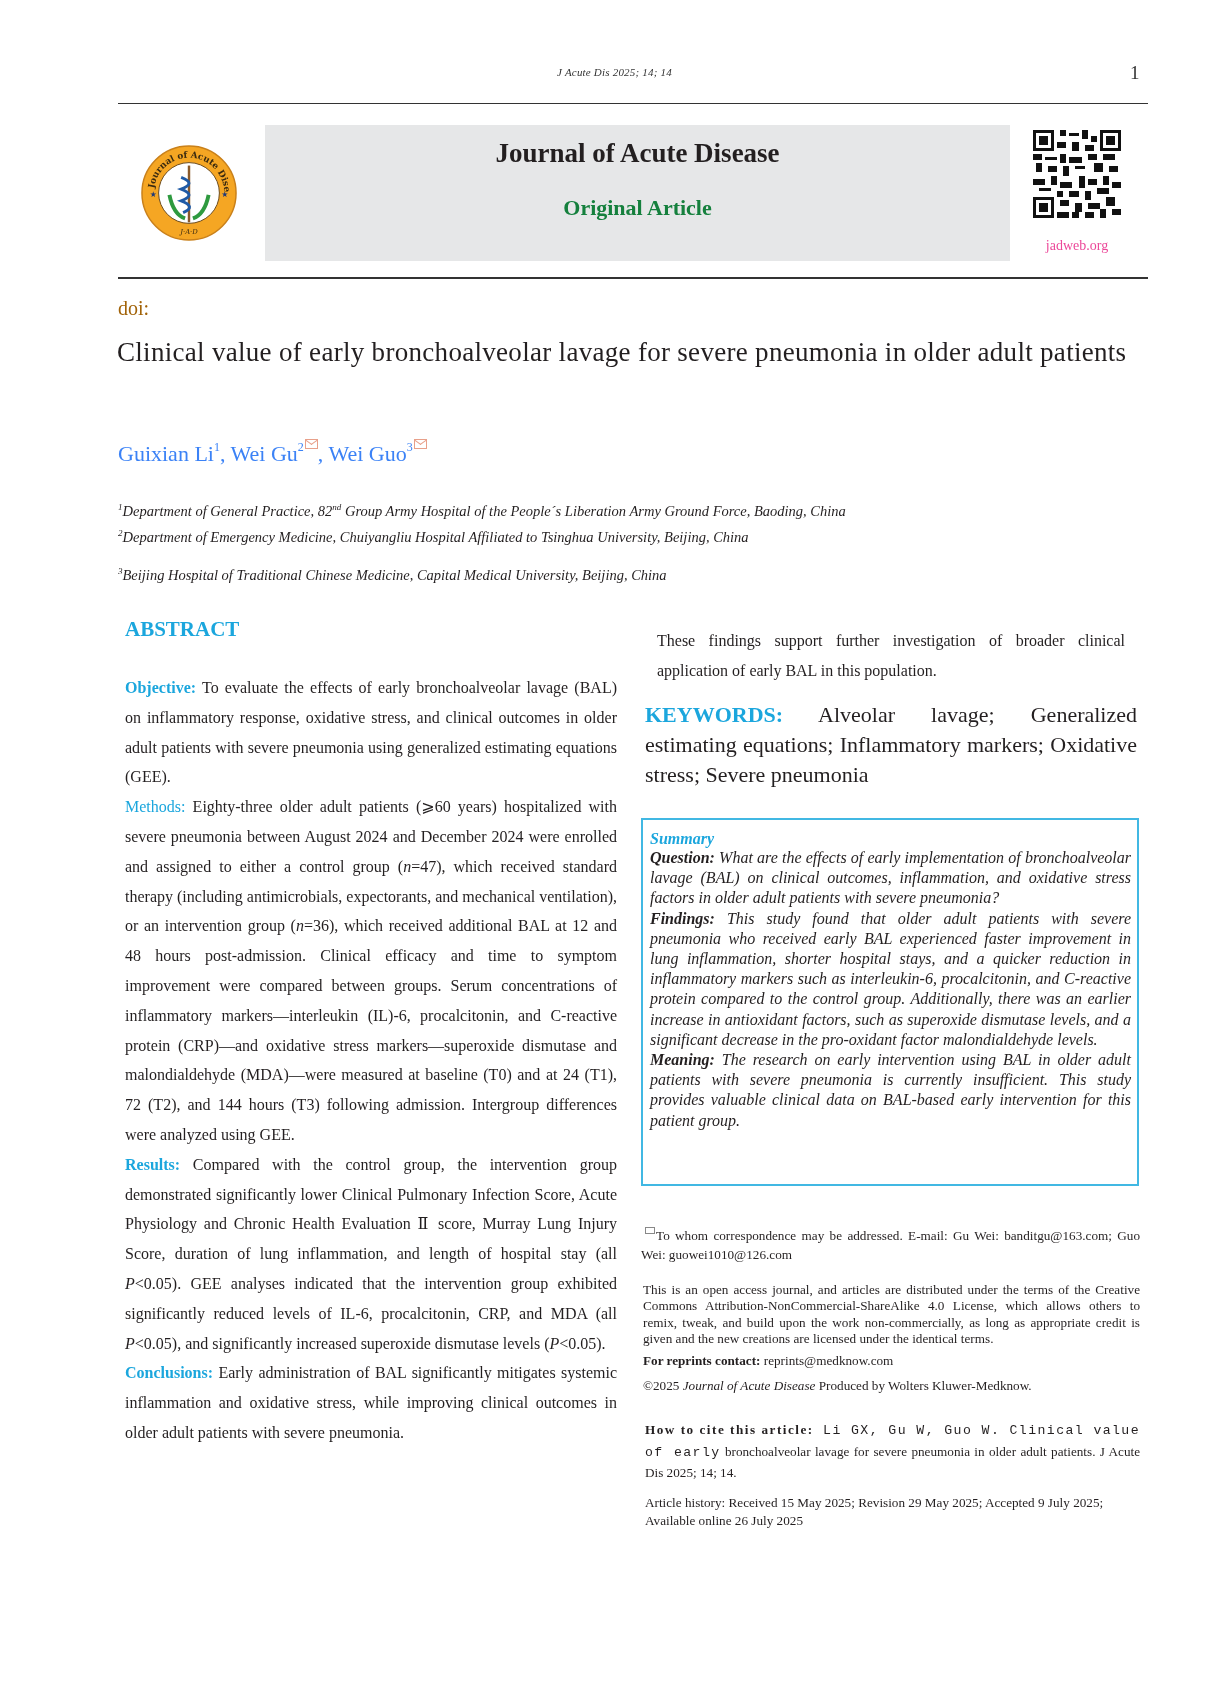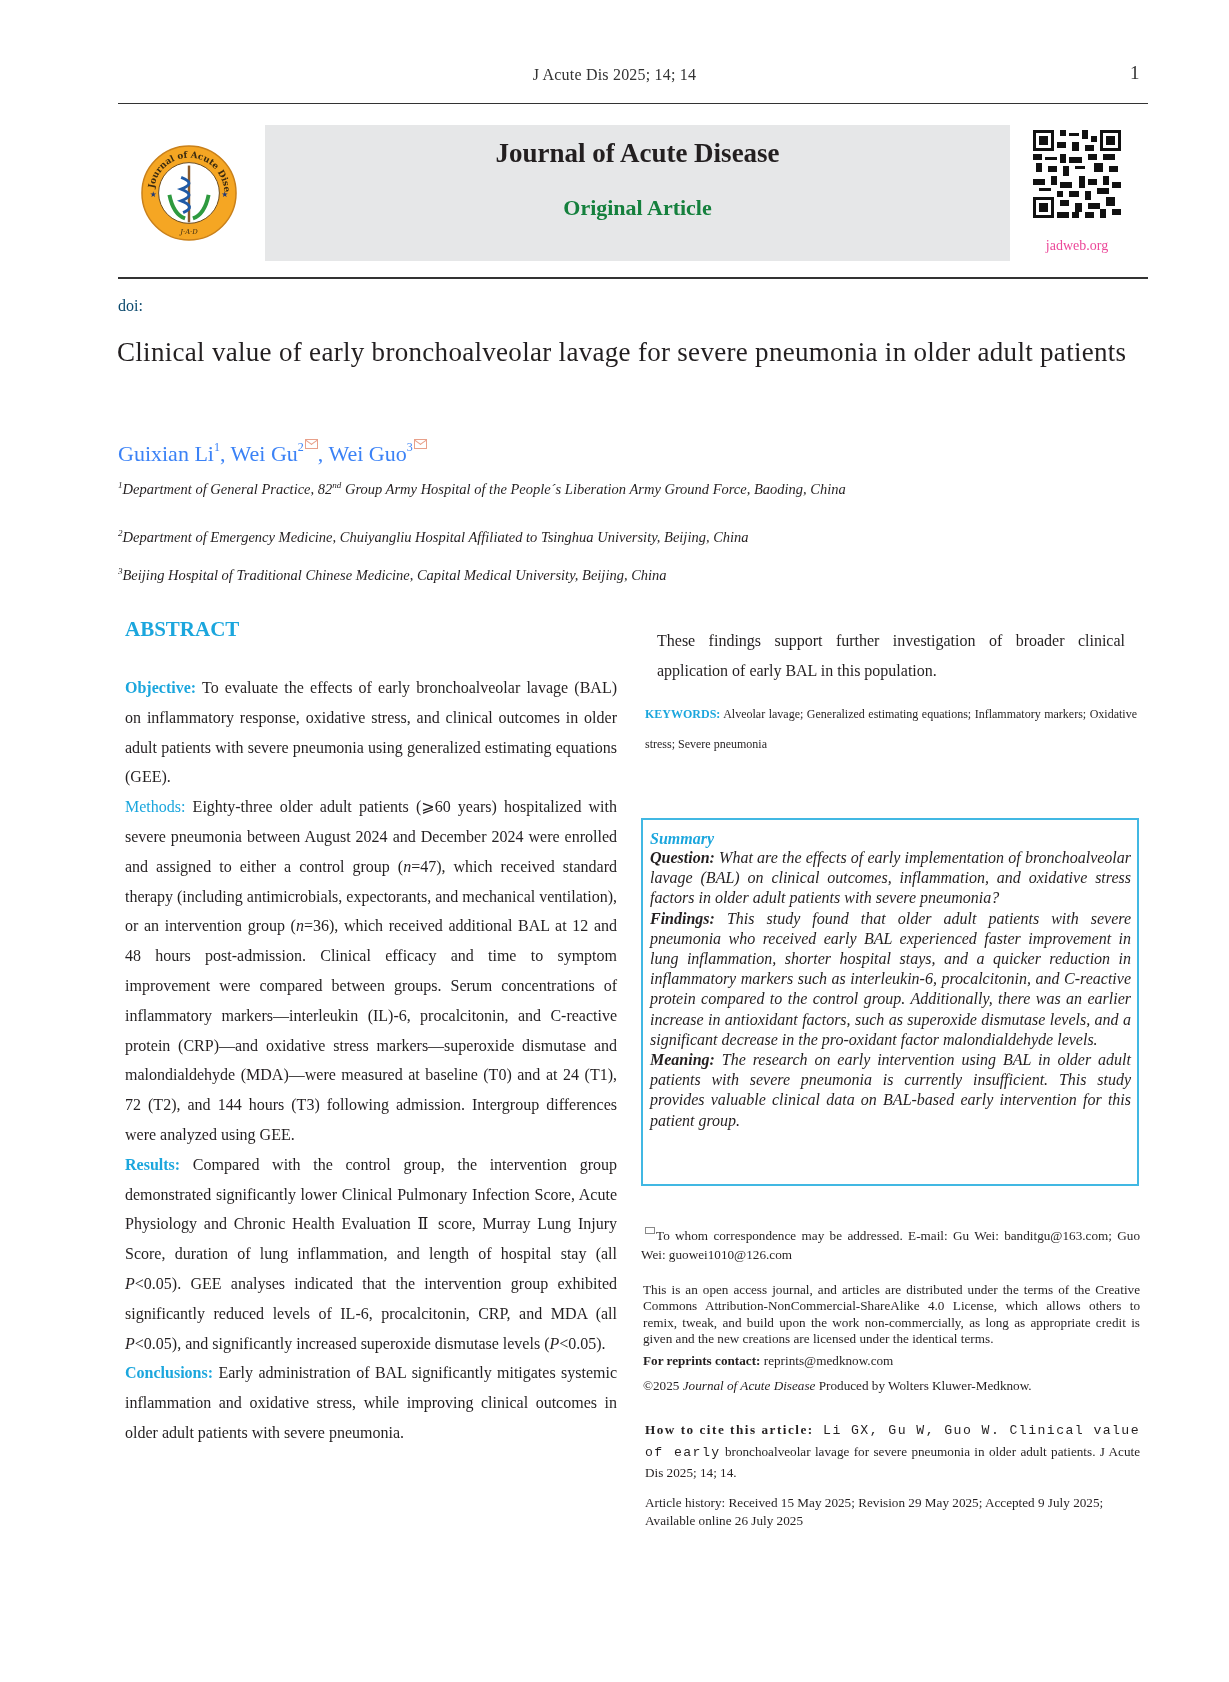--- a/index.html
+++ b/index.html
@@ -1,47 +1,47 @@
 <!DOCTYPE html>
 <html><head>
 <meta charset="utf-8">
 <style>
   html, body { margin: 0; padding: 0; background: #ffffff; }
   body { width: 1229px; height: 1682px; position: relative; overflow: hidden;
          font-family: "Liberation Serif", "DejaVu Serif", serif; color: #231f20; }
   .abs { position: absolute; }
-  .running-head { left: 0; width: 1229px; top: 66px; text-align: center; 
-                  font-size: 16px; color: #333; letter-spacing: 0.2px; }
+  .running-head { left: 0; width: 1229px; top: 66px; text-align: center; font-style: italic;
+                  font-size: 11px; color: #333; letter-spacing: 0.2px; }
   .page-num { left: 1130px; top: 62px; font-size: 19px; color: #333; }
   .rule-top { left: 118px; width: 1030px; top: 103px; height: 1px; background: #333; }
   .rule-bottom { left: 118px; width: 1030px; top: 277px; height: 2px; background: #333; }
   .logo { left: 140px; top: 144px; width: 98px; height: 98px; }
   .banner { left: 265px; top: 125px; width: 745px; height: 136px; background: #e6e7e8; }
   .journal-name { left: 265px; width: 745px; top: 138px; text-align: center; font-weight: bold; font-size: 27px; color: #231f20; }
   .article-type { left: 265px; width: 745px; top: 195px; text-align: center; font-weight: bold; font-size: 22px; color: #15803d; }
   .qr { left: 1033px; top: 130px; width: 88px; height: 88px; }
   .qr-url { left: 1020px; width: 114px; top: 238px; text-align: center; font-size: 14px; color: #ec4899; }
-  .doi { left: 118px; top: 297px; font-size: 16px; color: #0c4a6e; }
+  .doi { left: 118px; top: 297px; font-size: 20px; color: #a16207; }
   .title { left: 117px; top: 331px; width: 1035px; font-size: 27px; line-height: 43px; color: #231f20; letter-spacing: 0.3px; }
   .authors { left: 118px; top: 439px; font-size: 22px; color: #3b82f6; }
   .authors sup { font-size: 12px; vertical-align: 10px; }
   .mail-icon { display: inline-block; width: 13px; height: 10px; border: 1px solid #e8a08a; position: relative; vertical-align: 12px; margin-left: 1px; overflow: hidden; box-sizing: border-box; }
   .mail-icon::before, .mail-icon::after { content: ""; position: absolute; top: -1px; width: 9px; height: 1px; background: #e8a08a; }
   .mail-icon::before { left: -1px; transform: rotate(36deg); transform-origin: left top; }
   .mail-icon::after { right: -1px; transform: rotate(-36deg); transform-origin: right top; }
   .affil { left: 118px; font-style: italic; font-size: 14.5px; color: #231f20; }
   .affil sup { font-size: 9px; vertical-align: 6px; }
   .cyan { color: #1ba6dd; }
   .abstract-head { left: 125px; top: 617px; font-weight: bold; font-size: 21px; }
   .col-left { left: 125px; top: 673px; width: 492px; font-size: 16px; line-height: 29.8px; text-align: justify; }
   .col-left p { margin: 0; }
   .lbl-bold { font-weight: bold; }
   .col-right-top { left: 645px; top: 614px; width: 492px; font-size: 16px; line-height: 29.8px; text-align: justify; }
   .col-right-top p { margin: 12px; }
-  .keywords { left: 645px; top: 700px; width: 492px; font-size: 12px; line-height: 29.8px; text-align: justify; }
+  .keywords { left: 645px; top: 700px; width: 492px; font-size: 22px; line-height: 29.8px; text-align: justify; }
   .summary-box { left: 641px; top: 818px; width: 498px; height: 368px; border: 2px solid #41b8e3; box-sizing: border-box; padding: 9px 6px 0 7px; font-style: italic; }
   .summary-title { font-weight: bold; font-size: 16px; line-height: 19px; }
   .summary-body { font-size: 16px; line-height: 20.2px; text-align: justify; margin: 0; }
   .corr { left: 641px; top: 1226px; width: 499px; font-size: 13.2px; line-height: 19px; text-align: justify; }
   .corr .env { display: inline-block; width: 10px; height: 7px; border: 1px solid #888; vertical-align: 6px; margin-left: 4px; margin-right: 1px; box-sizing: border-box; }
   .license { left: 643px; top: 1282px; width: 497px; font-size: 13.2px; line-height: 16.3px; text-align: justify; }
   .reprints { left: 643px; top: 1353px; font-size: 13.2px; }
   .copyright { left: 643px; top: 1378px; font-size: 13.2px; }
   .cite { left: 645px; top: 1420px; width: 495px; font-size: 13.2px; line-height: 20.5px; text-align: justify; }
   .cite .cite-lbl { font-weight: bold; letter-spacing: 1.5px; }
@@ -130,21 +130,21 @@
 <div class="abs qr-url">jadweb.org</div>
 <div class="abs rule-bottom"></div>
 
 <div class="abs doi">doi:</div>
 <div class="abs title">Clinical value of early bronchoalveolar lavage for severe pneumonia in older adult patients</div>
 
 <div class="abs authors">
   <span>Guixian Li</span><sup>1</sup><span>, </span><span>Wei Gu</span><sup>2</sup><span class="mail-icon"></span><span>, </span><span>Wei Guo</span><sup>3</sup><span class="mail-icon"></span>
 </div>
 
-<div class="abs affil" style="top:480px">
+<div class="abs affil" style="top:502px">
   <sup>1</sup><span>Department of General Practice, 82</span><sup>nd</sup><span> Group Army Hospital of the People´s Liberation Army Ground Force, Baoding, China</span>
 </div>
 <div class="abs affil" style="top:528px">
   <sup>2</sup><span>Department of Emergency Medicine, Chuiyangliu Hospital Affiliated to Tsinghua University, Beijing, China</span>
 </div>
 <div class="abs affil" style="top:566px">
   <sup>3</sup><span>Beijing Hospital of Traditional Chinese Medicine, Capital Medical University, Beijing, China</span>
 </div>
 
 <div class="abs abstract-head cyan">ABSTRACT</div>

